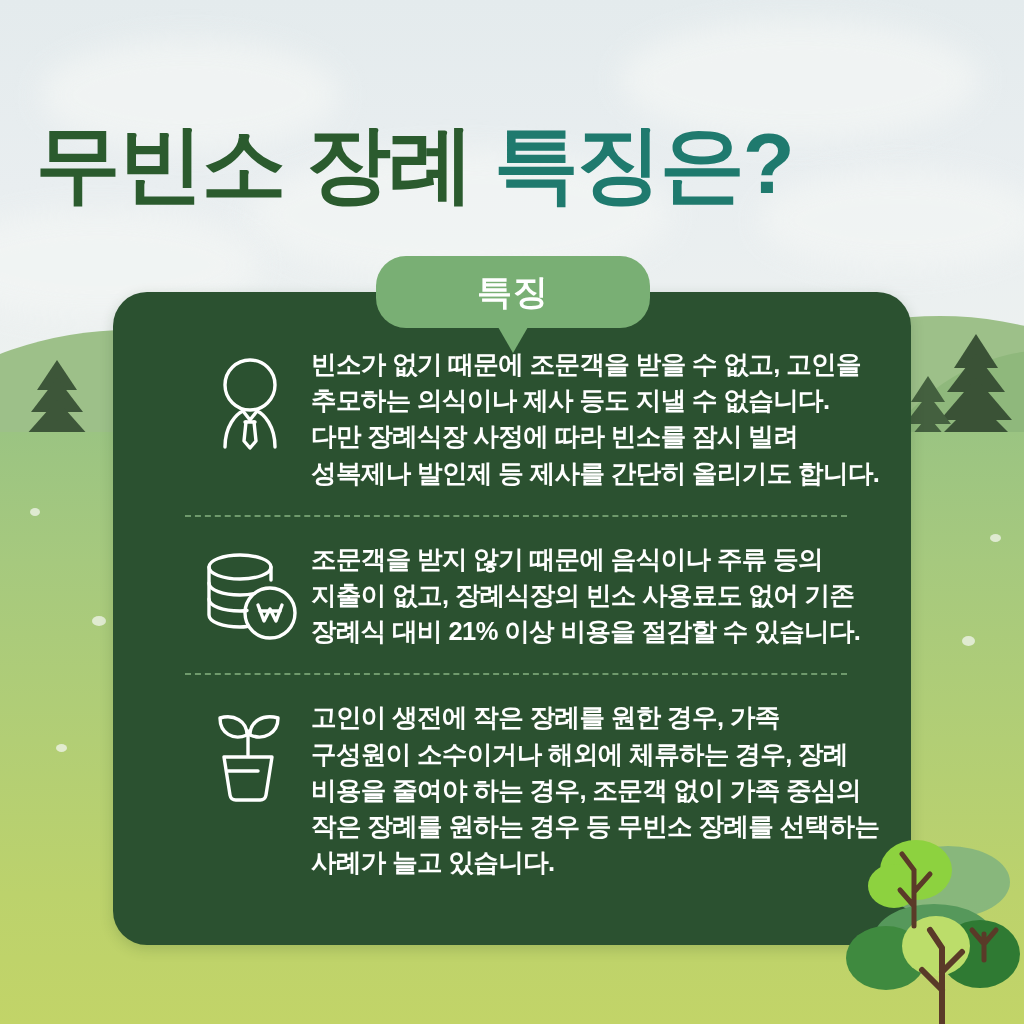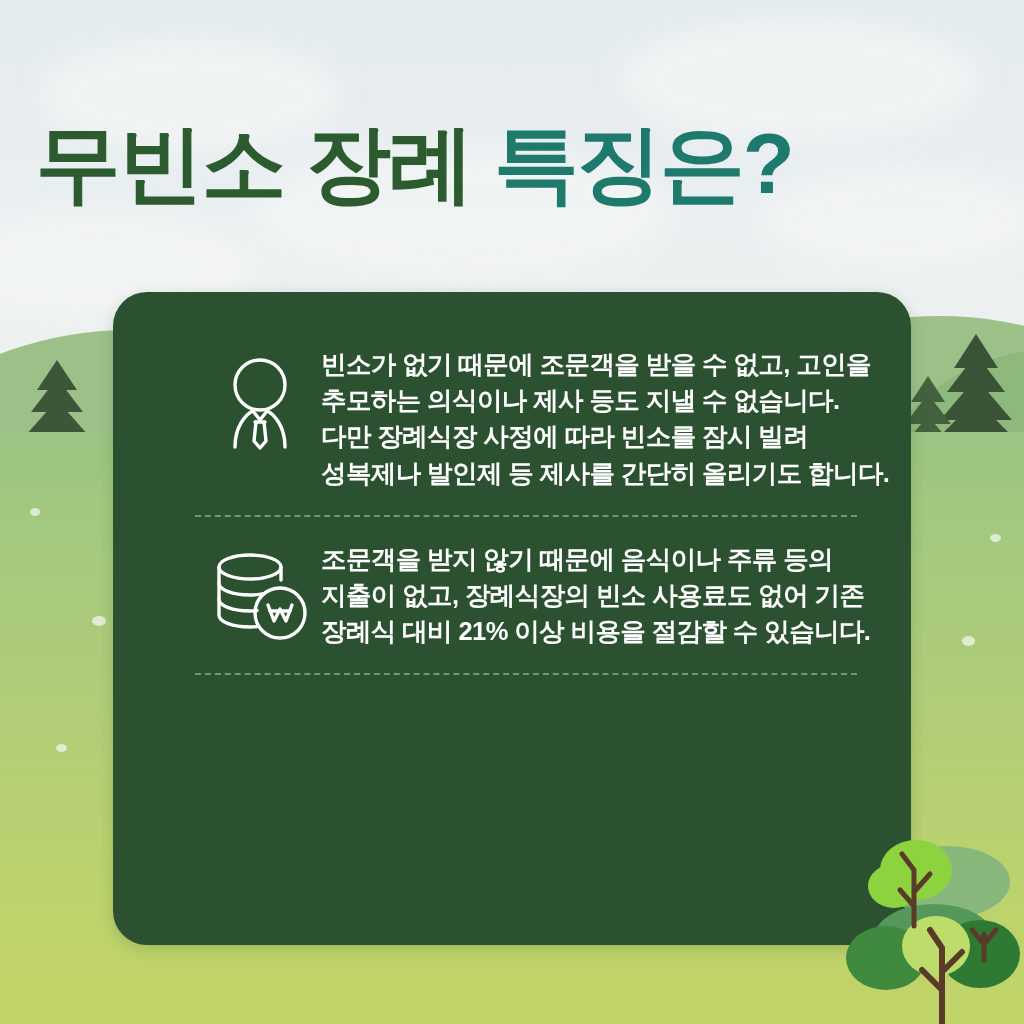--- a/index.html
+++ b/index.html
@@ -138,21 +138,21 @@
     width: 798px;
     height: 653px;
     background: #2b5130;
     border-radius: 34px;
     z-index: 3;
     box-shadow: 0 4px 14px rgba(30,60,30,.18);
   }
 
   .rows {
     position: absolute;
-    left: 14px; top: 0;
+    left: 4px; top: 0;
     width: 798px;
     padding-top: 52px;
     box-sizing: border-box;
   }
 
   .row {
     display: flex;
     align-items: flex-start;
     padding: 0 22px 0 72px;
     box-sizing: border-box;
@@ -239,20 +239,24 @@
   <div class="petal" style="left:56px;  top:744px; width:11px; height:8px;"></div>
   <div class="petal" style="left:962px; top:636px; width:13px; height:10px;"></div>
   <div class="petal" style="left:990px; top:534px; width:11px; height:8px;"></div>
   <div class="petal" style="left:30px;  top:508px; width:10px; height:8px;"></div>
 
   <h1 class="title">
     <span class="t-dark">무빈소 장례</span>
     <span class="t-teal">특징은?</span>
   </h1>
 
+  <div class="badge-wrap">
+    <div class="badge">특징</div>
+    <div class="badge-tail"></div>
+  </div>
 
   <div class="card">
     <div class="rows">
 
       <div class="row">
         <div class="icon-cell">
           <svg width="94" height="100" viewBox="0 0 94 100" fill="none" stroke="#ffffff" stroke-width="3.4" stroke-linecap="round" stroke-linejoin="round">
             <circle cx="47" cy="33" r="25"></circle>
             <path d="M22 95 C22 74 33 62 40 59"></path>
             <path d="M72 95 C72 74 61 62 54 59"></path>
@@ -277,20 +281,32 @@
             <circle cx="70" cy="66" r="25"></circle>
             <path d="M58 58 L64 74 L70 62 L76 74 L82 58"></path>
             <path d="M60 64 L80 64"></path>
           </svg>
         </div>
         <div class="text-cell">조문객을 받지 않기 때문에 음식이나 주류 등의 지출이 없고, 장례식장의 빈소 사용료도 없어 기존 장례식 대비 21% 이상 비용을 절감할 수 있습니다.</div>
       </div>
 
       <div class="divider"></div>
 
+      <div class="row">
+        <div class="icon-cell">
+          <svg width="96" height="100" viewBox="0 0 96 100" fill="none" stroke="#ffffff" stroke-width="3.4" stroke-linecap="round" stroke-linejoin="round">
+            <path d="M46 50 L46 26"></path>
+            <path d="M45 30 C45 16 32 9 18 13 C18 28 31 36 45 30 Z"></path>
+            <path d="M48 30 C48 16 61 9 76 13 C76 28 62 36 48 30 Z"></path>
+            <path d="M22 52 L70 52 L64 90 C63.6 93 61.2 95 58.2 95 L33.8 95 C30.8 95 28.4 93 28 90 Z"></path>
+            <path d="M26 66 L56 66"></path>
+          </svg>
+        </div>
+        <div class="text-cell">고인이 생전에 작은 장례를 원한 경우, 가족 구성원이 소수이거나 해외에 체류하는 경우, 장례 비용을 줄여야 하는 경우, 조문객 없이 가족 중심의 작은 장례를 원하는 경우 등 무빈소 장례를 선택하는 사례가 늘고 있습니다.</div>
+      </div>
 
     </div>
   </div>
 
   <svg class="deco-trees" viewBox="0 0 190 200">
 
     <ellipse cx="110" cy="52" rx="62" ry="36" fill="#7fb37f" opacity=".85"></ellipse>
     <ellipse cx="78" cy="40" rx="36" ry="30" fill="#8dd23f"></ellipse>
     <ellipse cx="56" cy="56" rx="26" ry="22" fill="#8dd23f"></ellipse>
 

